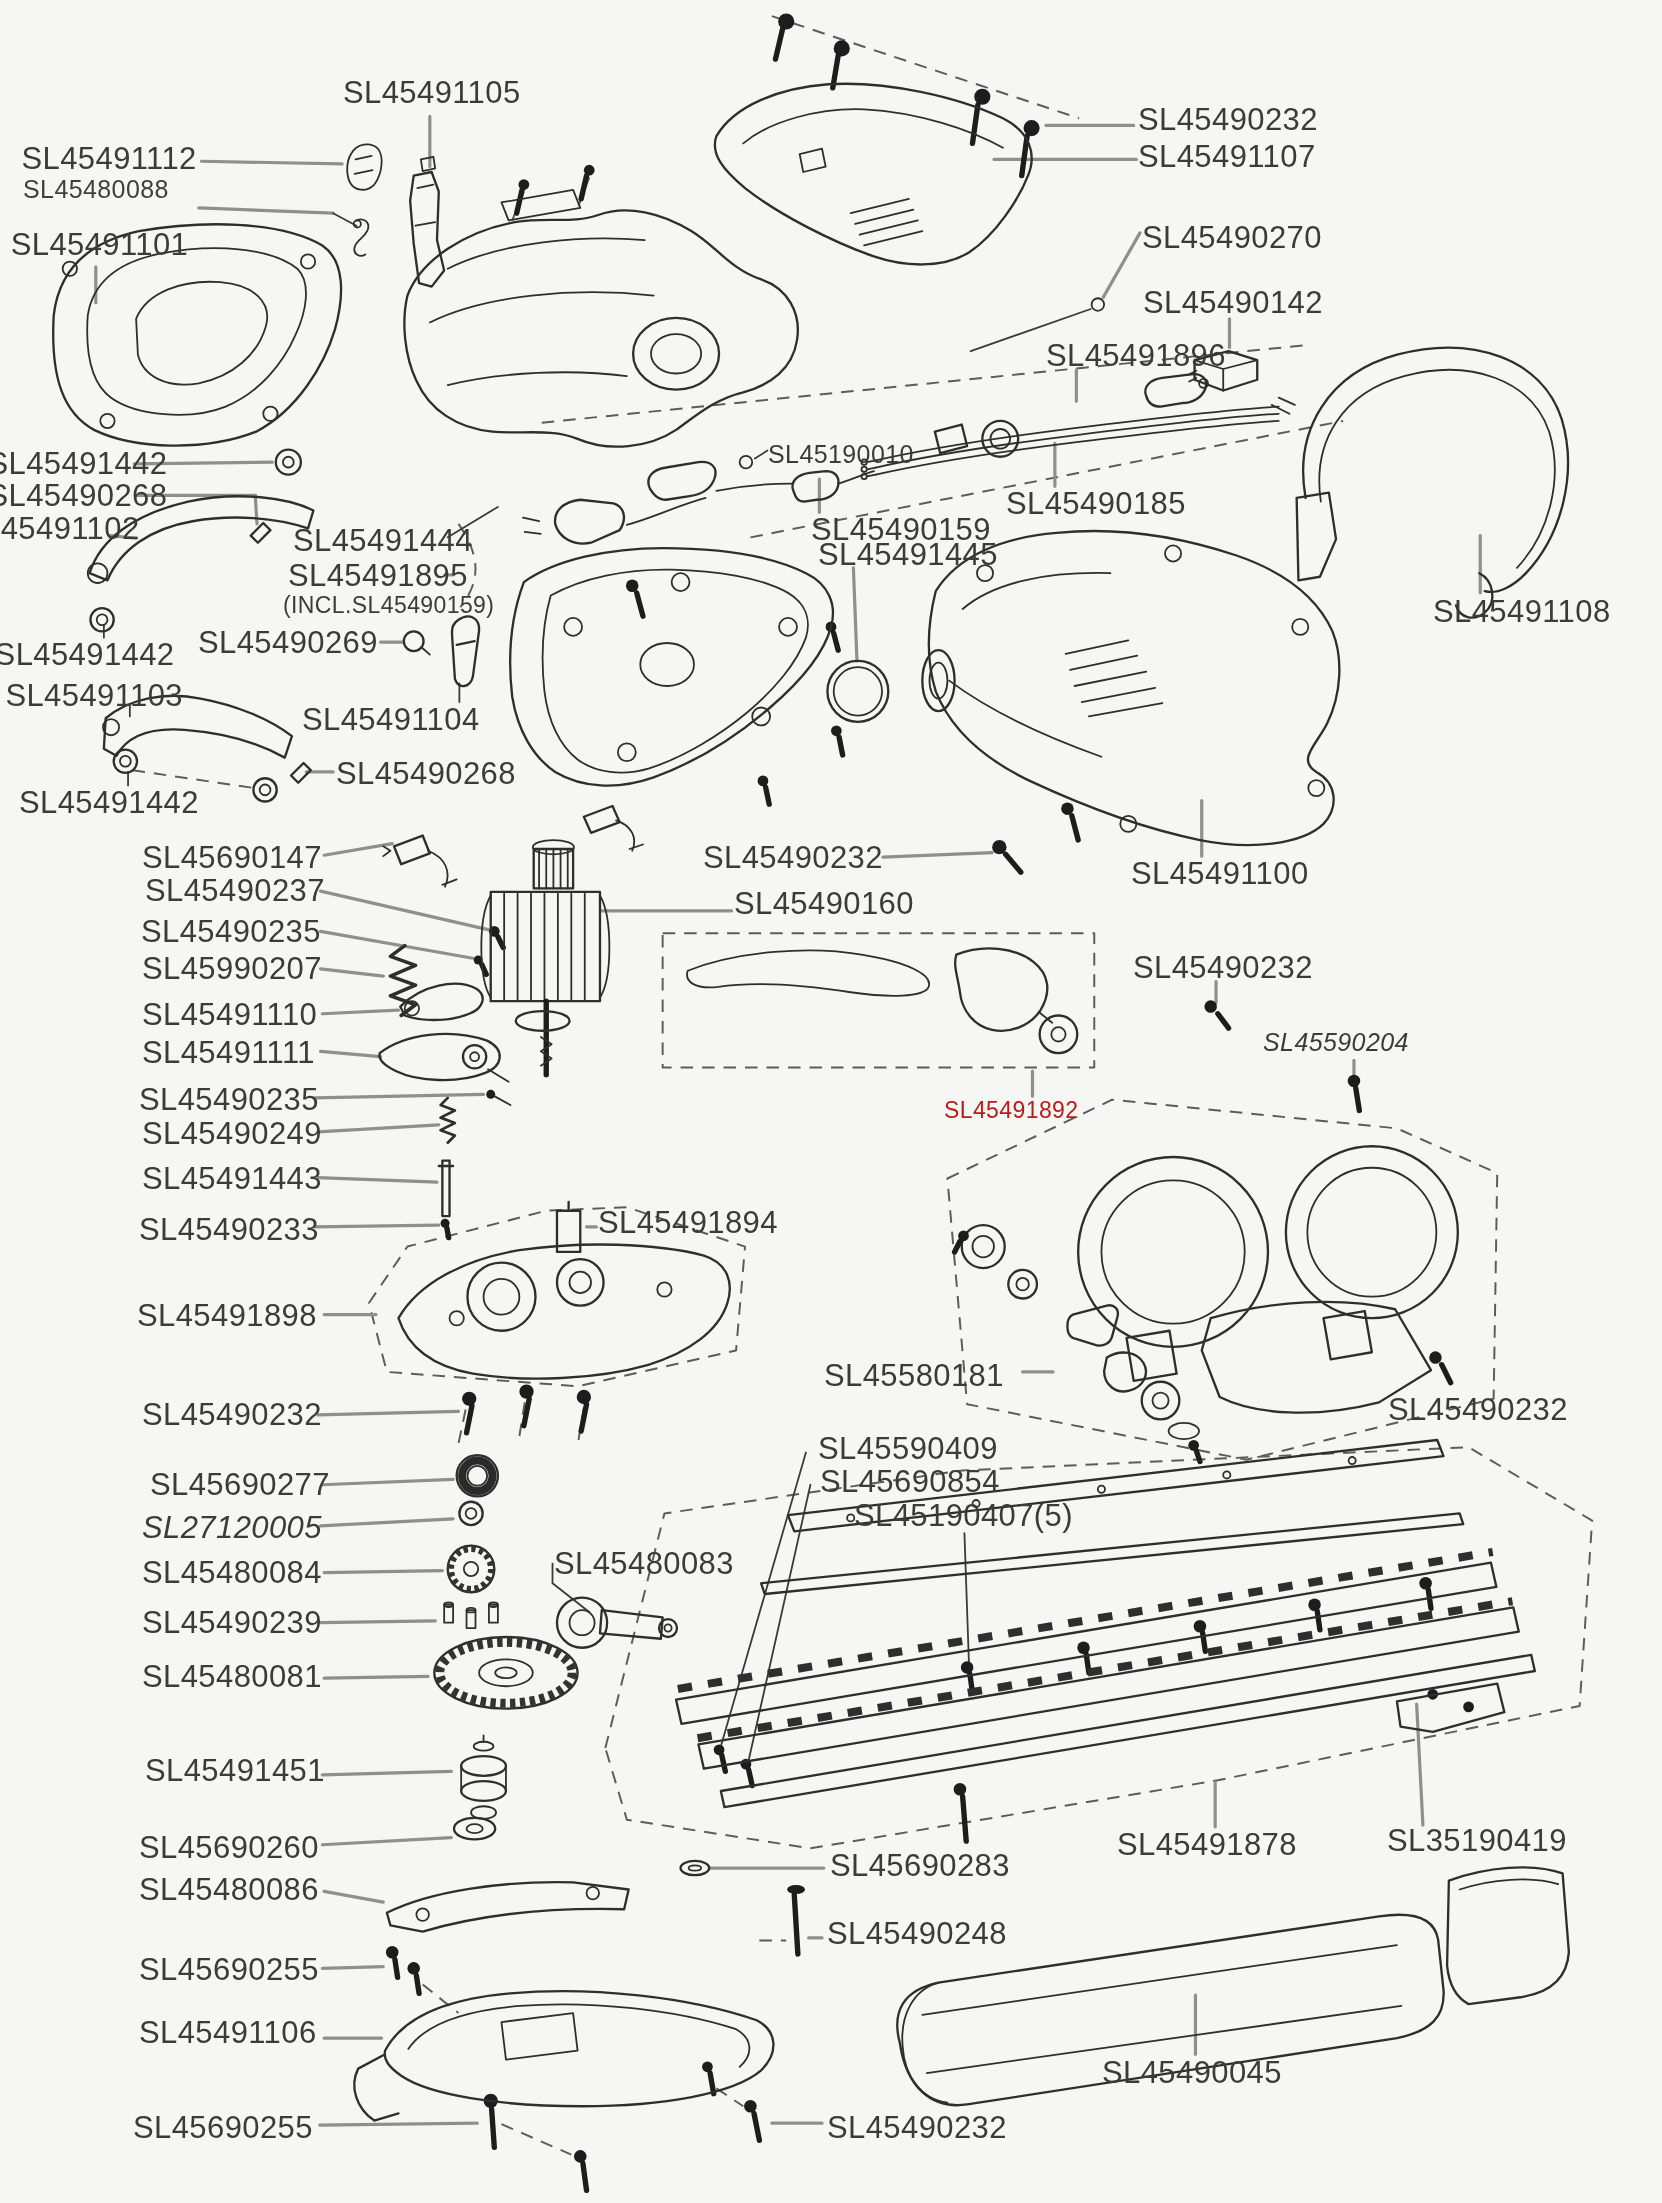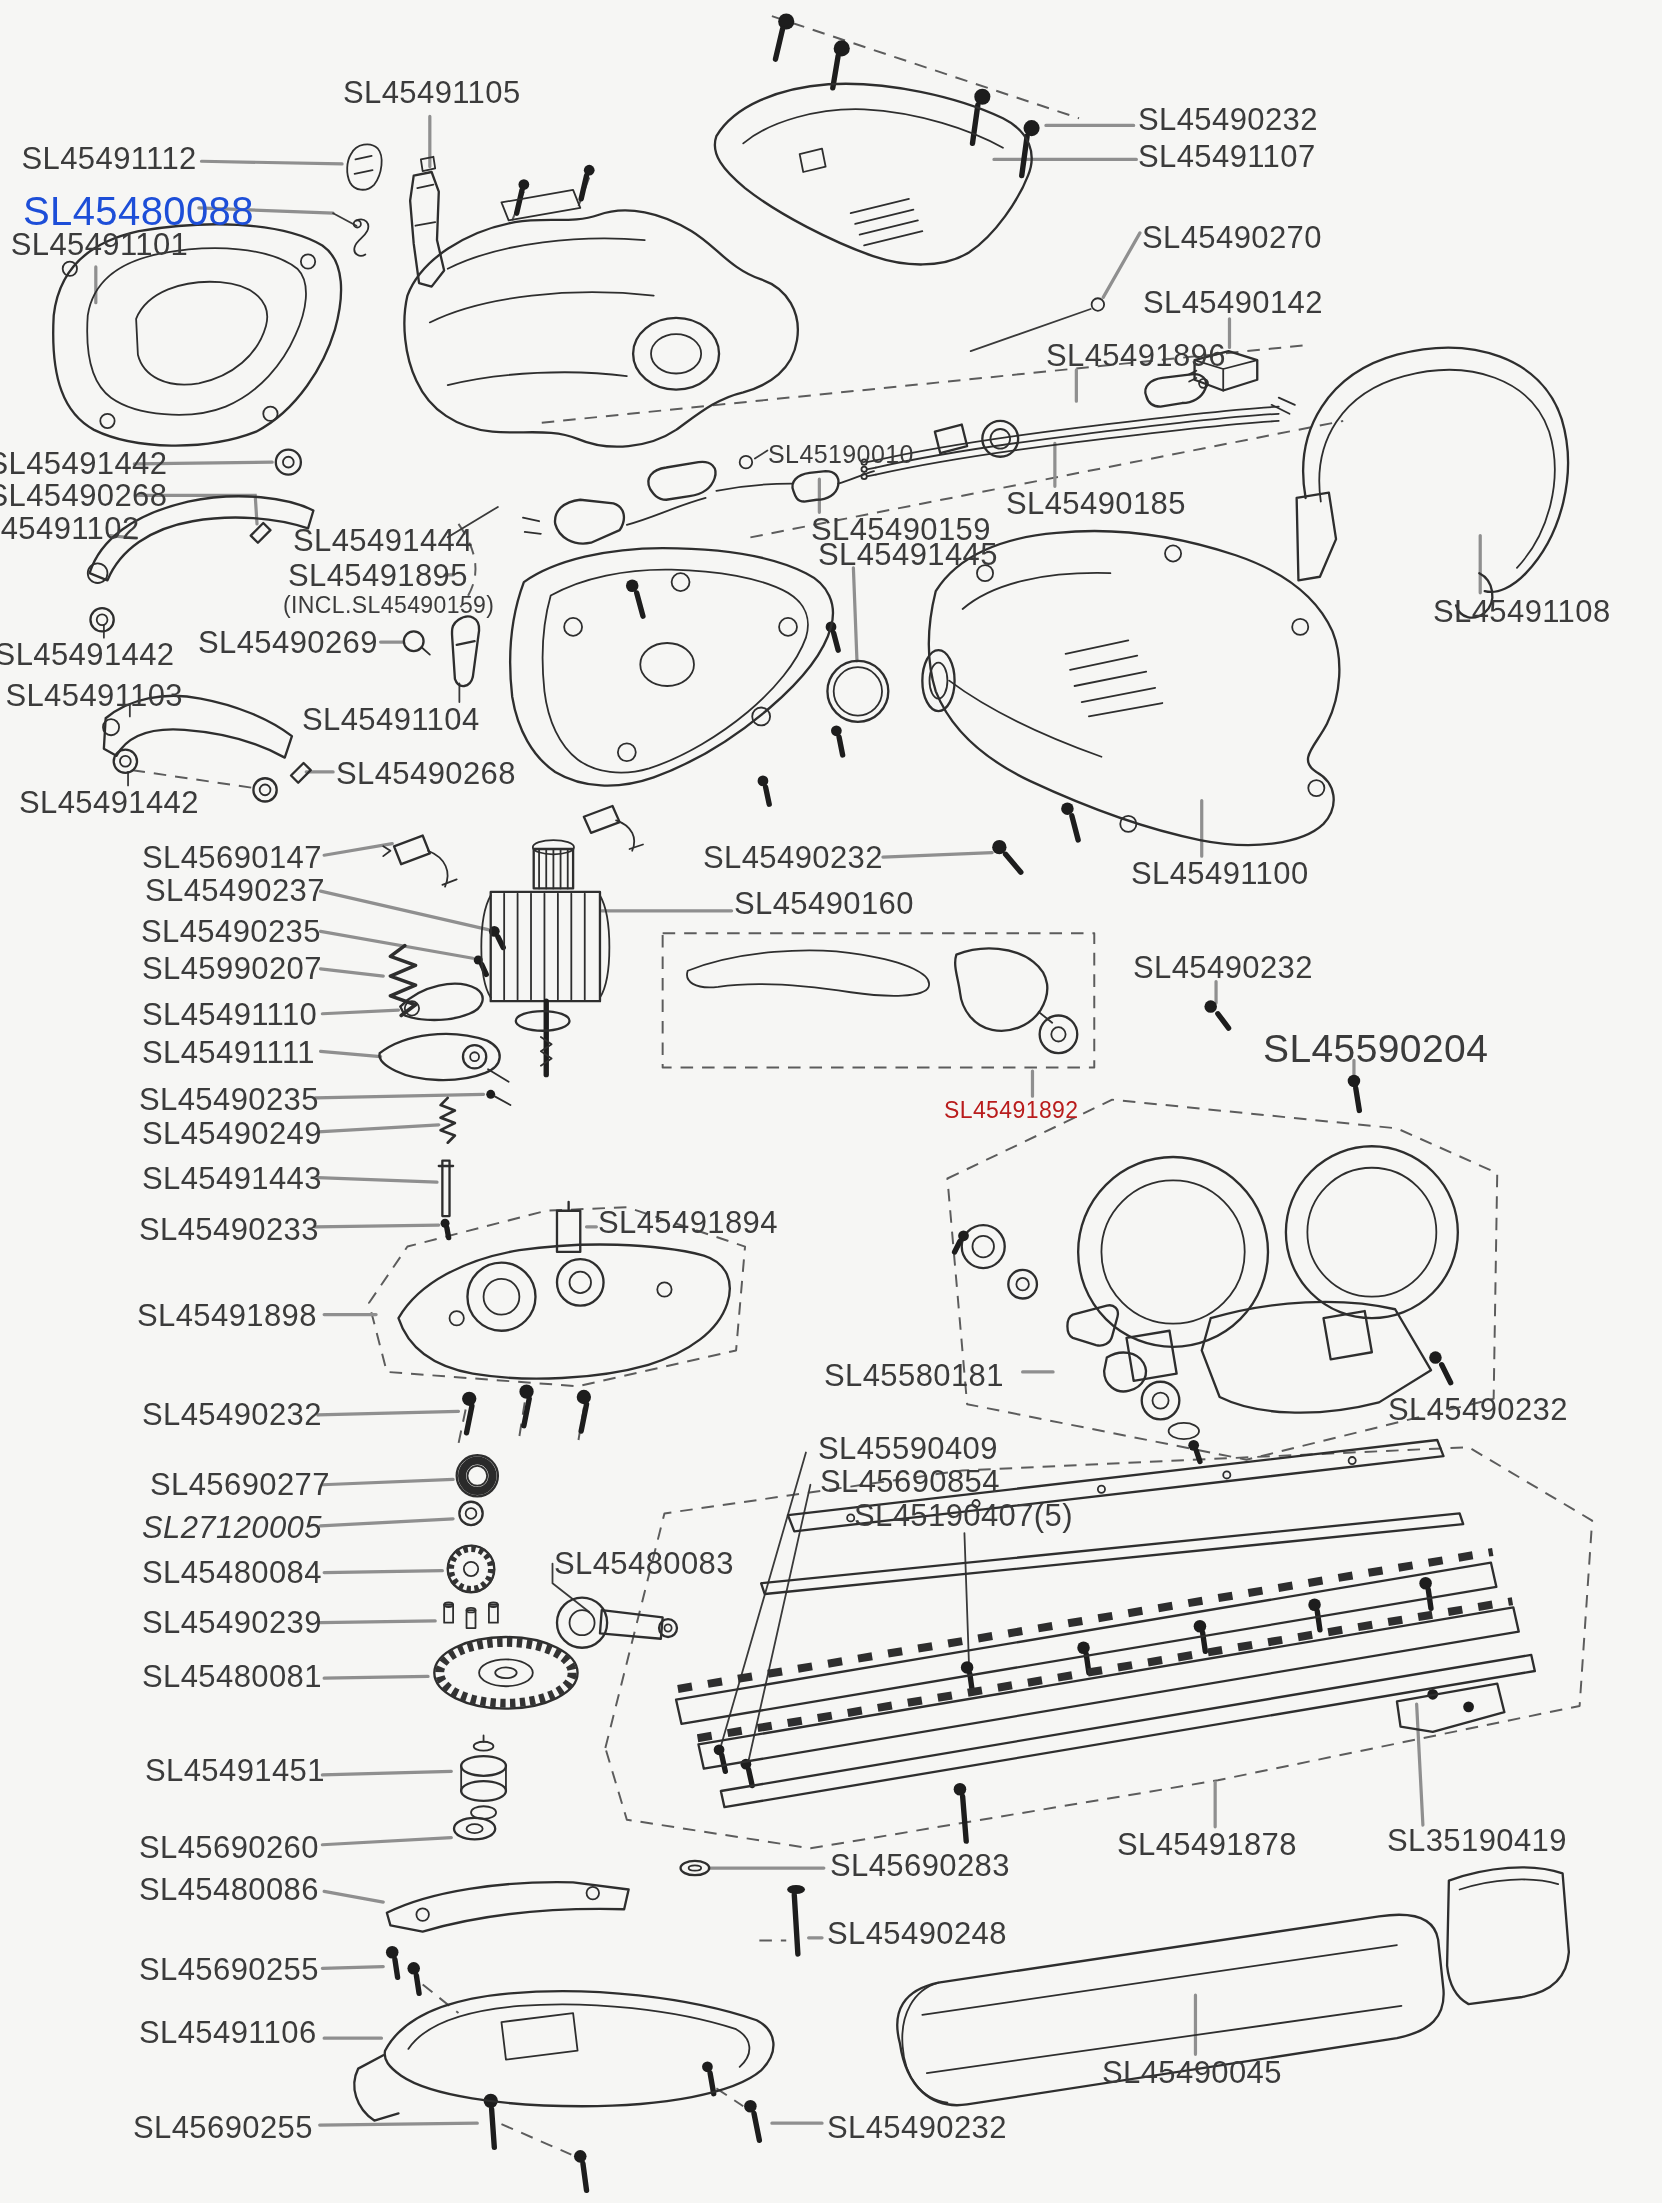--- a/index.html
+++ b/index.html
@@ -433,21 +433,21 @@
     <path class="ln thin" d="M1048,2214 C1020,2222 1005,2250 1008,2285 C1010,2320 1030,2345 1058,2348"></path>
     <path class="ln thin" d="M1030,2250 L1560,2172 M1035,2315 L1565,2240"></path>
     <path class="ln" d="M1618,2100 C1660,2085 1710,2080 1745,2092 L1752,2180 C1750,2210 1730,2225 1700,2230 L1640,2238 C1625,2230 1618,2215 1616,2195 Z"></path>
     <path class="ln thin" d="M1630,2110 C1665,2098 1710,2095 1740,2104"></path>
   </g>
 </svg>
 
 <div id="labels">
       <div class="plabel" style="left: 343px; top: 77px; color: rgb(59, 59, 59); font-size: 31px;">SL45491105</div>
       <div class="plabel" style="left: 21.5px; top: 143px; color: rgb(59, 59, 59); font-size: 31px;">SL45491112</div>
-      <div class="plabel" style="left: 23px; top: 190px; color: #1d4ed8; font-size: 40px;">SL45480088</div>
+      <div class="plabel" style="left: 23px; top: 176px; color: #404040; font-size: 25px;">SL45480088</div>
       <div class="plabel" style="left: 10.7px; top: 229px; color: rgb(59, 59, 59); font-size: 31px;">SL45491101</div>
       <div class="plabel" style="left: 1138px; top: 104px; color: rgb(59, 59, 59); font-size: 31px;">SL45490232</div>
       <div class="plabel" style="left: 1138px; top: 141px; color: rgb(59, 59, 59); font-size: 31px;">SL45491107</div>
       <div class="plabel" style="left: 1142px; top: 222px; color: rgb(59, 59, 59); font-size: 31px;">SL45490270</div>
       <div class="plabel" style="left: 1143px; top: 287px; color: rgb(59, 59, 59); font-size: 31px;">SL45490142</div>
       <div class="plabel" style="left: 998px; top: 340px; color: rgb(59, 59, 59); font-size: 31px; margin-left: 48px;">SL45491896</div>
       <div class="plabel" style="left: 768px; top: 441px; color: rgb(59, 59, 59); font-size: 25px;">SL45190010</div>
       <div class="plabel" style="left: 1006px; top: 488px; color: rgb(59, 59, 59); font-size: 31px;">SL45490185</div>
       <div class="plabel" style="left: 811px; top: 514px; color: rgb(59, 59, 59); font-size: 31px;">SL45490159</div>
       <div class="plabel" style="left: 818px; top: 539px; color: rgb(59, 59, 59); font-size: 31px;">SL45491445</div>
@@ -471,21 +471,21 @@
       <div class="plabel" style="left: 142px; top: 999px; color: rgb(59, 59, 59); font-size: 31px;">SL45491110</div>
       <div class="plabel" style="left: 142px; top: 1037px; color: rgb(59, 59, 59); font-size: 31px;">SL45491111</div>
       <div class="plabel" style="left: 139px; top: 1084px; color: rgb(59, 59, 59); font-size: 31px;">SL45490235</div>
       <div class="plabel" style="left: 142px; top: 1118px; color: rgb(59, 59, 59); font-size: 31px;">SL45490249</div>
       <div class="plabel" style="left: 142px; top: 1163px; color: rgb(59, 59, 59); font-size: 31px;">SL45491443</div>
       <div class="plabel" style="left: 139px; top: 1214px; color: rgb(59, 59, 59); font-size: 31px; text-align: center;">SL45490233</div>
       <div class="plabel" style="left: 703px; top: 842px; color: rgb(59, 59, 59); font-size: 31px;">SL45490232</div>
       <div class="plabel" style="left: 734px; top: 888px; color: rgb(59, 59, 59); font-size: 31px;">SL45490160</div>
       <div class="plabel" style="left: 1131px; top: 858px; color: rgb(59, 59, 59); font-size: 31px;">SL45491100</div>
       <div class="plabel" style="left: 1133px; top: 952px; color: rgb(59, 59, 59); font-size: 31px;">SL45490232</div>
-      <div class="plabel" style="left: 1263px; top: 1029px; color: rgb(59, 59, 59); font-size: 39px;">SL45590204</div>
+      <div class="plabel" style="left: 1263px; top: 1029px; color: rgb(59, 59, 59); font-size: 25px; font-style: italic;">SL45590204</div>
       <div class="plabel" style="left: 944px; top: 1098px; color: #b91c1c; font-size: 23px;">SL45491892</div>
       <div class="plabel" style="left: 598px; top: 1207px; color: rgb(59, 59, 59); font-size: 31px;">SL45491894</div>
       <div class="plabel" style="left: 137px; top: 1300px; color: rgb(59, 59, 59); font-size: 31px;">SL45491898</div>
       <div class="plabel" style="left: 824px; top: 1360px; color: rgb(59, 59, 59); font-size: 31px;">SL45580181</div>
       <div class="plabel" style="left: 1388px; top: 1394px; color: rgb(59, 59, 59); font-size: 31px;">SL45490232</div>
       <div class="plabel" style="left: 142px; top: 1399px; color: rgb(59, 59, 59); font-size: 31px;">SL45490232</div>
       <div class="plabel" style="left: 150px; top: 1469px; color: rgb(59, 59, 59); font-size: 31px;">SL45690277</div>
       <div class="plabel" style="left: 142px; top: 1512px; color: rgb(59, 59, 59); font-size: 31px; font-style: italic;">SL27120005</div>
       <div class="plabel" style="left: 142px; top: 1557px; color: rgb(59, 59, 59); font-size: 31px;">SL45480084</div>
       <div class="plabel" style="left: 142px; top: 1607px; color: rgb(59, 59, 59); font-size: 31px;">SL45490239</div>

